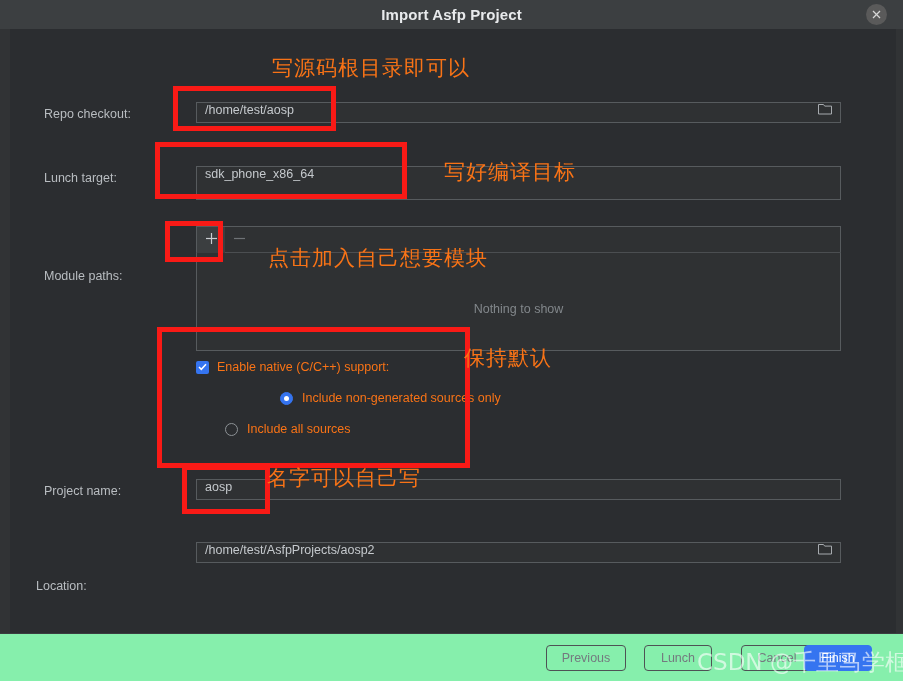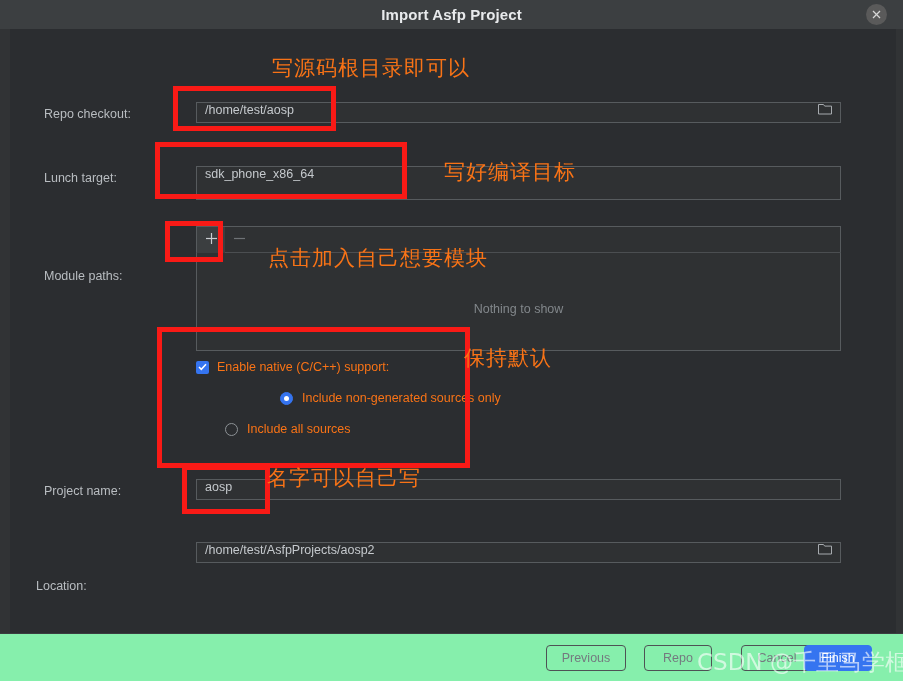--- a/index.html
+++ b/index.html
@@ -261,21 +261,21 @@
       <span class="browse">
         <svg width="14" height="12" viewBox="0 0 14 12">
           <path d="M0.5 11V1.5h5l1.2 1.6H13.5V11z" fill="none" stroke="#a7abaf" stroke-width="1"></path>
         </svg>
       </span>
     </div>
   </div>
 
   <div class="footer">
     <div class="btn" style="left:546px; width:80px;">Previous</div>
-    <div class="btn" style="left:644px; width:68px;">Repo</div>
+    <div class="btn" style="left:644px; width:68px;">Lunch</div>
     <div class="btn" style="left:722px; width:72px;margin-left:19px;">Cancel</div>
     <div class="btn primary" style="left:804px; width:68px;">Finish</div>
   </div>
 
   <div class="anno-text" style="left:272px; top:54px;">写源码根目录即可以</div>
   <div class="anno-box" style="left:173px; top:86px; width:163px; height:45px;"></div>
 
   <div class="anno-box" style="left:155px; top:142px; width:252px; height:57px;"></div>
   <div class="anno-text" style="left:444px; top:158px;">写好编译目标</div>
 

